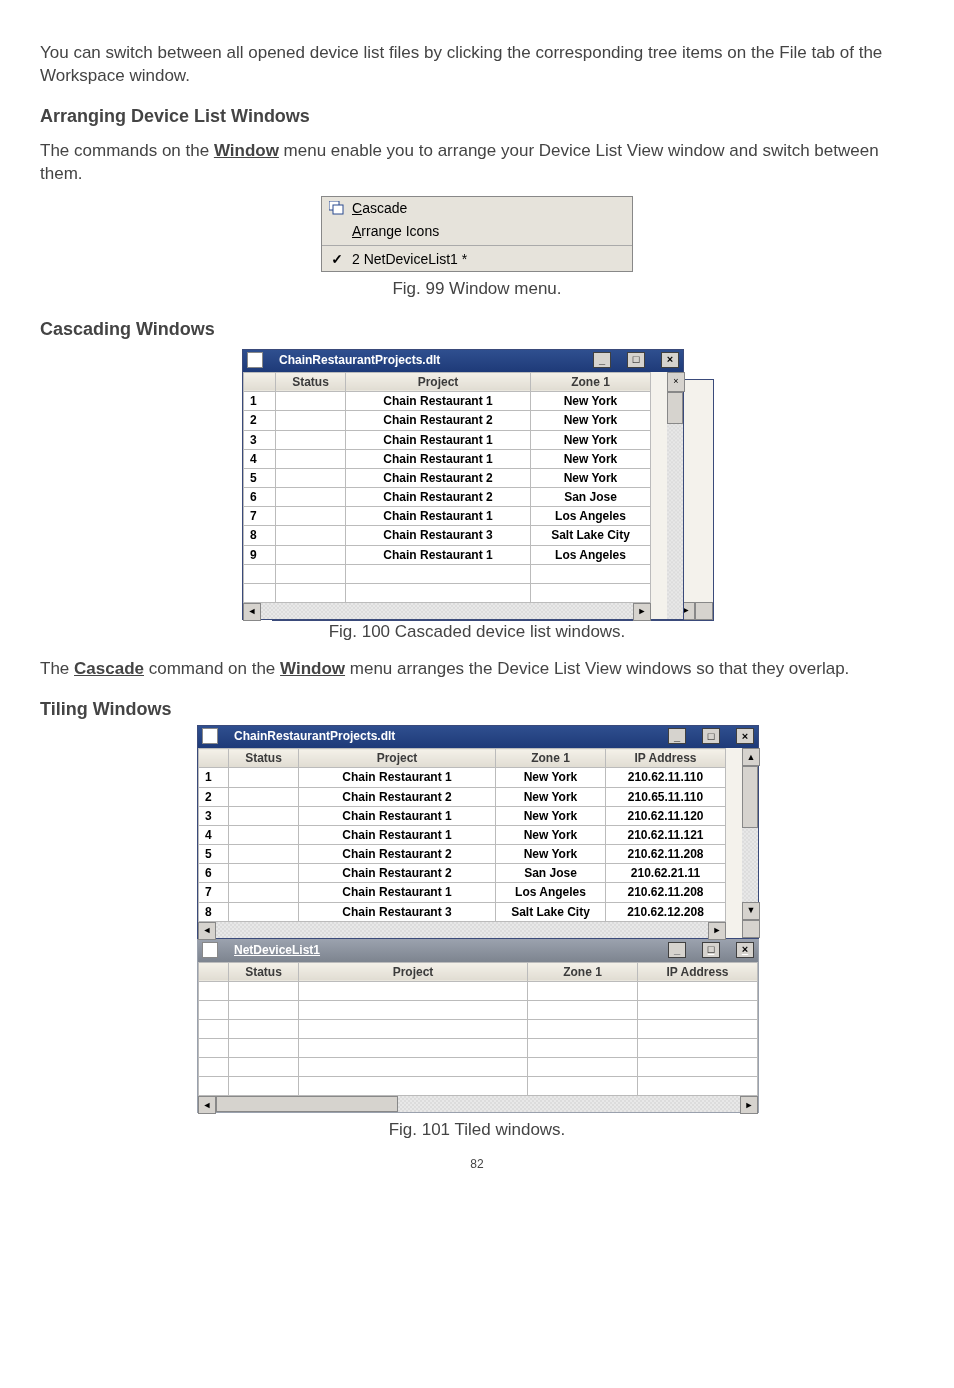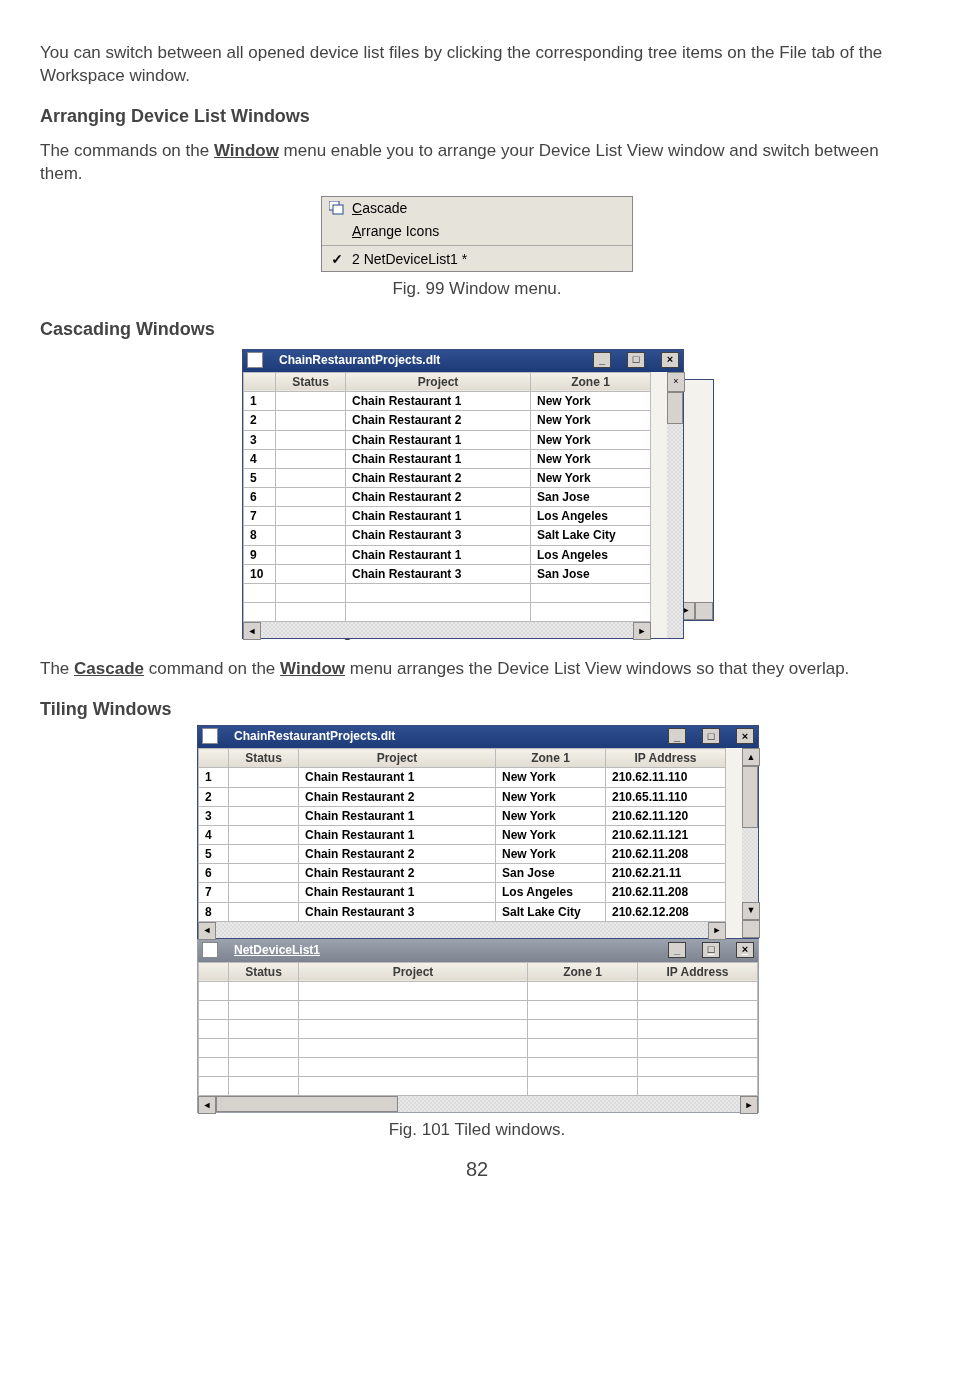--- a/index.html
+++ b/index.html
@@ -19,21 +19,21 @@
     color: #444;
   }
   p { margin: 12px 0 10px 0; }
   .menuword { font-weight: bold; text-decoration: underline; }
   .figcap {
     font-family: "Trebuchet MS", Verdana, sans-serif;
     text-align: center;
     font-size: 17px;
     margin: 6px 0 14px 0;
   }
-  .pagenum { text-align: center; font-size: 20px; margin-top: 2px; }
+  .pagenum { text-align: center; font-size: 12px; margin-top: 2px; }
 
   
   .winmenu {
     width: 310px;
     margin: 6px auto 2px auto;
     background: #e6e3db;
     border: 1px solid #888;
     font-family: Tahoma, Arial, sans-serif;
     font-size: 14px;
     color: #000;
@@ -103,21 +103,21 @@
     white-space: nowrap;
     overflow: hidden;
   }
   table.grid th {
     background: linear-gradient(#f4f1e9, #e0dcd2);
     font-weight: bold;
     color: #3b3b3b;
   }
   table.grid td { background: #fff; }
   table.grid td.rownum { text-align: left; font-weight: bold; background: #fff; }
-  table.grid td.center { text-align: left; }
+  table.grid td.center { text-align: center; }
   table.grid td.bold { font-weight: bold; }
 
   
   .hscroll {
     height: 16px;
     background: repeating-conic-gradient(#e8e8e8 0 25%, #dcdcdc 0 50%) 0/4px 4px;
     display: flex;
     align-items: stretch;
   }
   .vscroll {
@@ -288,26 +288,20 @@
                 <td class="rownum">8</td>
                 <td></td>
                 <td class="center bold">Chain Restaurant 3</td>
                 <td class="center bold">Salt Lake City</td>
               </tr>
               <tr>
                 <td class="rownum">9</td>
                 <td></td>
                 <td class="center bold">Chain Restaurant 1</td>
                 <td class="center bold">Los Angeles</td>
-              </tr>
-              <tr>
-                <td class="rownum">10</td>
-                <td></td>
-                <td class="center bold">Chain Restaurant 3</td>
-                <td class="center bold">San Jose</td>
               </tr>
             </tbody>
           <tbody>
               <tr>
                 <td></td>
                 <td></td>
                 <td></td>
                 <td></td>
               </tr>
           <tr>

